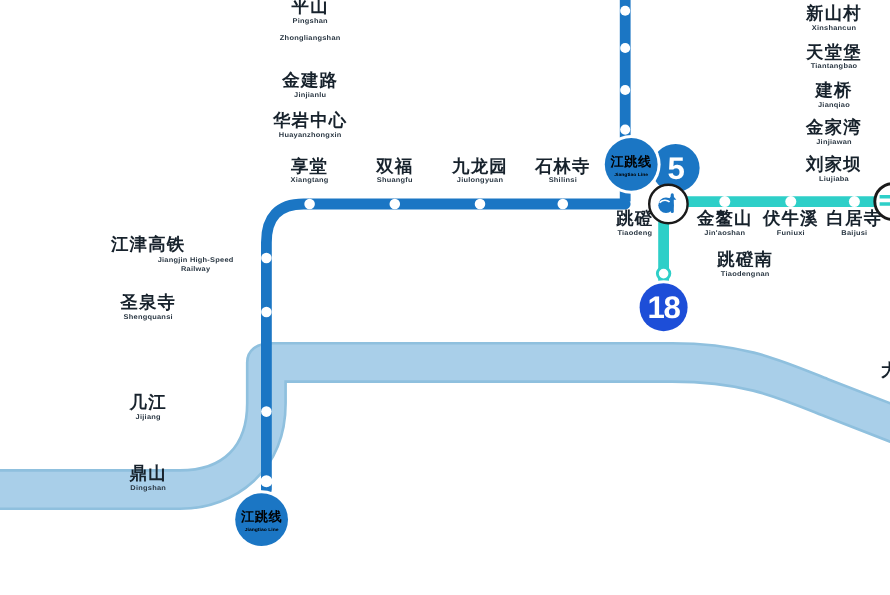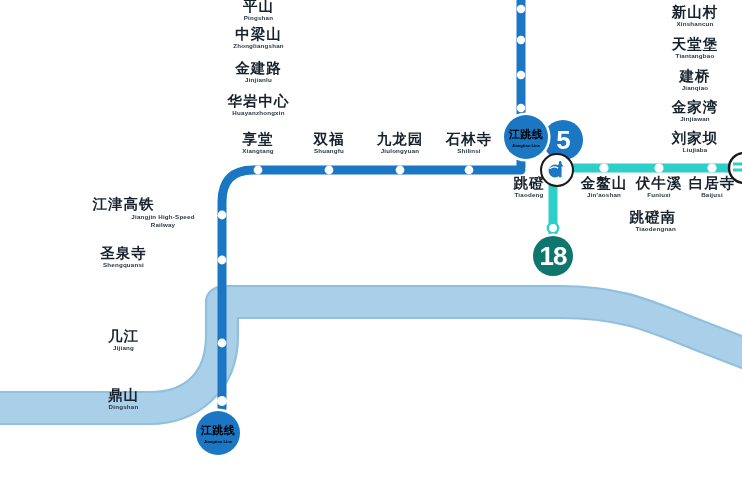--- a/index.html
+++ b/index.html
@@ -32,21 +32,21 @@
     display:block;
     font-size:6.2px;
     font-weight:700;
     letter-spacing:.2px;
     margin-top:1.5px;
     color:#2a3743;
     transform:scaleY(.92);
   }
   .label.two-line .en{line-height:1.35;}
   .label.left{}
-  .label.right{text-align:right;}
+  .label.right{text-align:center;}
 
   
   .badge{
     position:absolute;
     border-radius:50%;
     display:flex;
     align-items:center;
     justify-content:center;
     color:#ffffff;
     font-weight:700;
@@ -148,21 +148,20 @@
     <path d="M 733 164 l 9 0 m -9 6 l 9 0" stroke="#2ecfc8" stroke-width="3" fill="none"></path>
   </g>
 
 </svg>
 
 <div class="label left" style="left:6px;top:-1px;width:505px;">
   <span class="cn">平山</span>
   <span class="en">Pingshan</span>
 </div>
 <div class="label left" style="left:6px;top:27px;width:505px;">
-  <span class="cn">中梁山</span>
   <span class="en">Zhongliangshan</span>
 </div>
 <div class="label left" style="left:6px;top:61px;width:505px;">
   <span class="cn">金建路</span>
   <span class="en">Jinjianlu</span>
 </div>
 <div class="label left" style="left:6px;top:94px;width:505px;">
   <span class="cn">华岩中心</span>
   <span class="en">Huayanzhongxin</span>
 </div>
@@ -245,21 +244,21 @@
 </div>
 
 <div class="label right" style="left:722px;top:302px;width:40px;">
   <span class="cn">大</span>
 </div>
 
 <div class="badge" id="badge-5" style="left:543px;top:120px;width:40px;height:40px;background:#1b76c4;">
   <span class="badge-num">5</span>
 </div>
 
-<div class="badge" id="badge-18" style="left:533px;top:236px;width:40px;height:40px;background:#0f766e;justify-content:center;">
+<div class="badge" id="badge-18" style="left:533px;top:236px;width:40px;height:40px;background:#1d4ed8;justify-content:center;">
   <span class="badge-num">18</span>
 </div>
 
 <div class="badge-text" id="badge-jt-top" style="left:504px;top:115px;width:44px;height:44px;background:#1b76c4;">
   <span class="bt-cn">江跳线</span>
   <span class="bt-en">Jiangtiao Line</span>
 </div>
 
 <div class="badge-text" id="badge-jt-bottom" style="left:196px;top:411px;width:44px;height:44px;background:#1b76c4;">
   <span class="bt-cn">江跳线</span>

